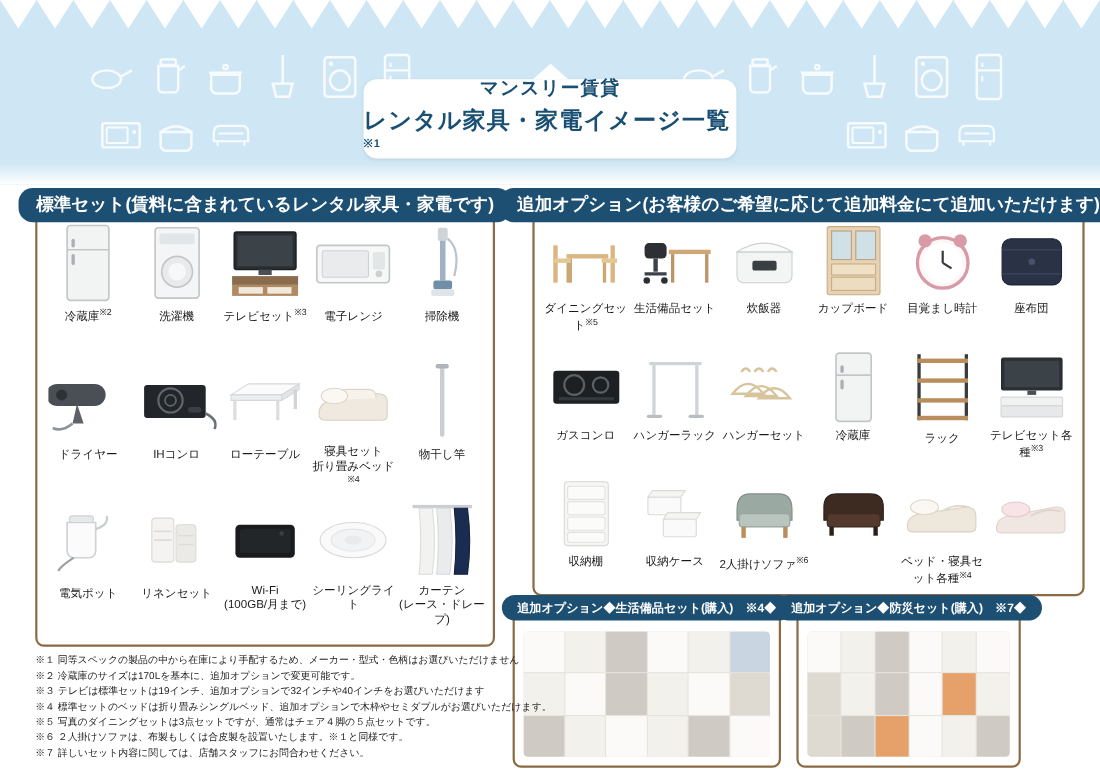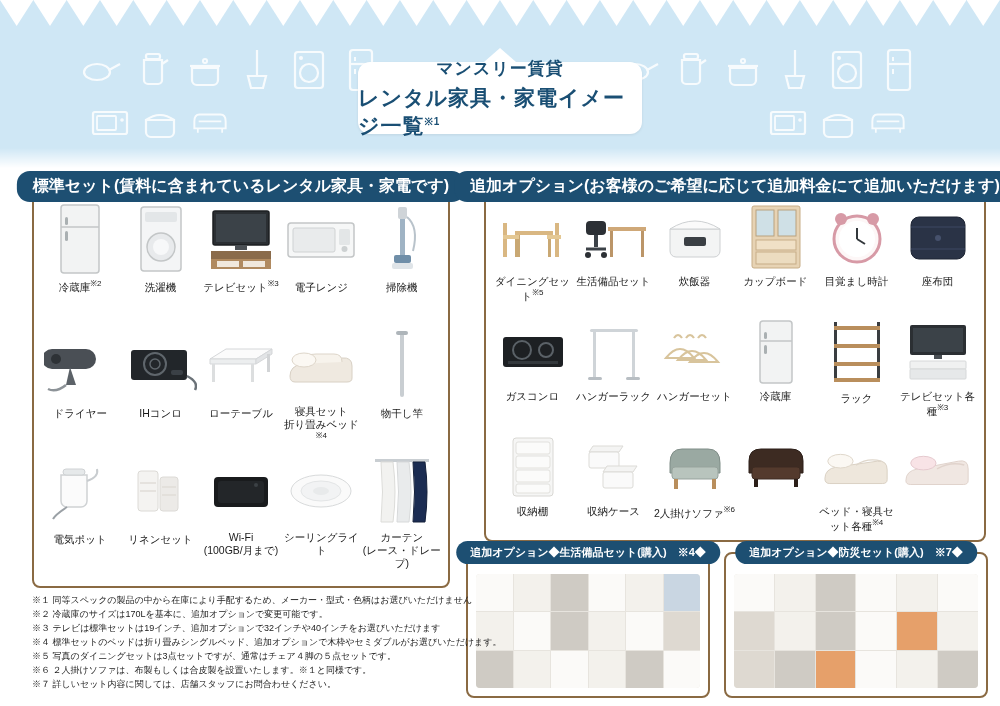--- a/index.html
+++ b/index.html
@@ -53,22 +53,22 @@
     width: 42px; height: 46px;
     opacity: .85;
   }
   .icon-row.lower { top: 104px; }
   .icon-row.lower .ico { width: 40px; height: 40px; }
 
   .title-bubble {
     position: absolute;
     left: 50%;
     transform: translateX(-50%);
-    top: 62px;
-    width: 284px; height: 72px;
+    top: 72px;
+    width: 339px; height: 72px;
     background: #ffffff;
     border-radius: 12px;
     display: flex;
     flex-direction: column;
     align-items: center;
     justify-content: center;
     box-shadow: 0 1px 3px rgba(0,0,0,.08);
   }
   .title-bubble:before {
     content: "";
@@ -105,21 +105,21 @@
     font-weight: bold;
     padding: 5px 16px;
     border-radius: 13px;
     white-space: nowrap;
   }
   .panel-title.small { font-size: 11px; padding: 4px 14px; }
 
   #panel-standard { left: 32px; top: 182px; width: 418px; height: 406px; }
   #panel-option   { left: 484px; top: 182px; width: 502px; height: 360px; }
   #panel-living   { left: 466px; top: 552px; width: 244px; height: 146px; }
-  #panel-disaster { left: 724px; top: 552px; width: 264px; height: 146px; }
+  #panel-disaster { left: 724px; top: 552px; width: 204px; height: 146px; }
 
   .grid {
     position: absolute;
     left: 0; right: 0; top: 14px; bottom: 4px;
     display: grid;
     padding: 4px 6px 0 6px;
   }
   #grid-standard {
     grid-template-columns: repeat(5, 1fr);
     grid-auto-rows: 122px;

